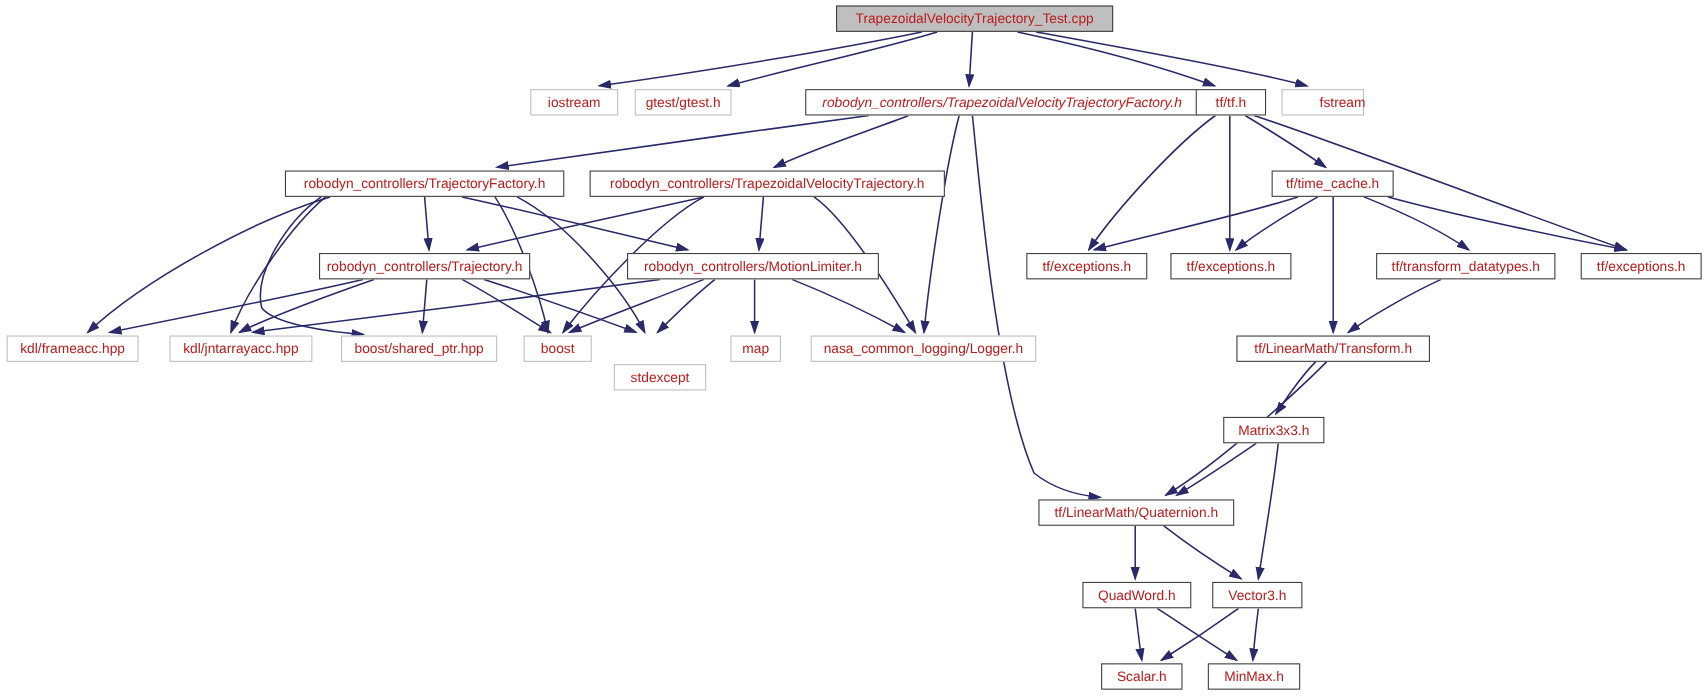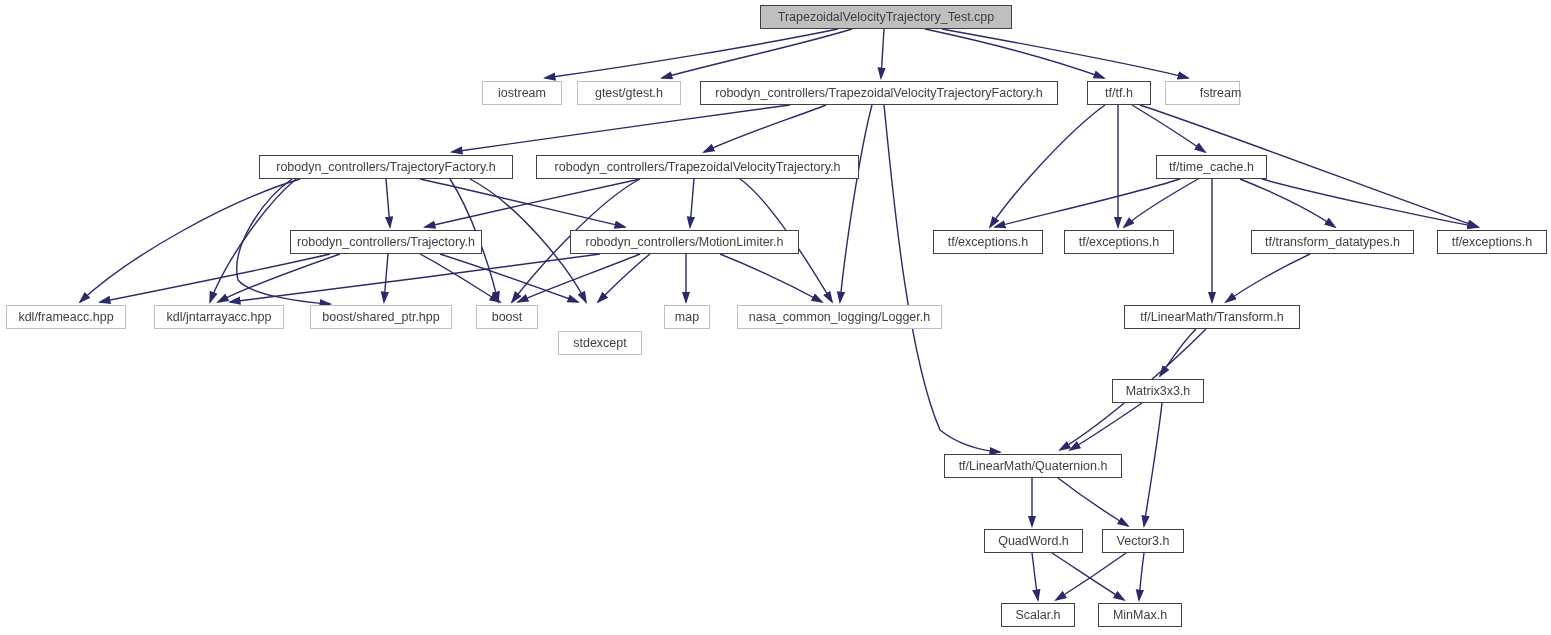--- a/index.html
+++ b/index.html
@@ -10,21 +10,21 @@
   }
   #graph-root{position:relative;width:1551px;height:635px;}
   svg#edges{position:absolute;left:0;top:0;width:1551px;height:635px;}
   .node{
     position:absolute;
     box-sizing:border-box;
     display:flex;align-items:center;justify-content:center;
     background:#ffffff;
     border:1px solid #bfbfbf;
     font-size:12.5px;
-    color:#404040;
+    color:#b91c1c;
     white-space:nowrap;
     line-height:1;
     letter-spacing:0px;
   }
   .node.solid{border:1px solid #404040;}
   .node.root{background:#bfbfbf;border:1px solid #404040;}
   .node .lbl{display:block;padding:0 4px;}
 </style>
 </head>
 <body>
@@ -89,24 +89,24 @@
         <path d="M 1144,553 C 1142,568 1140,588 1139,600" fill="none" stroke="#2a2a6a" stroke-width="1.4" marker-end="url(#arrow)"></path>
       </g>
   </svg>
   <div id="node-layer">
       <div class="node root solid" style="left: 760px; top: 5px; width: 252px; height: 24px;">
         <span class="lbl">TrapezoidalVelocityTrajectory_Test.cpp</span>
       </div>
       <div class="node light" style="left: 482px; top: 81px; width: 80px; height: 24px;">
         <span class="lbl">iostream</span>
       </div>
-      <div class="node light" style="left: 577px; top: 81px; width: 104px; height: 24px;">
+      <div class="node light" style="left: 577px; top: 81px; width: 88px; height: 24px;">
         <span class="lbl">gtest/gtest.h</span>
       </div>
-      <div class="node solid" style="left: 700px; top: 81px; width: 358px; height: 24px;">
+      <div class="node solid" style="left: 732px; top: 81px; width: 358px; height: 24px; font-style: italic;">
         <span class="lbl">robodyn_controllers/TrapezoidalVelocityTrajectoryFactory.h</span>
       </div>
       <div class="node solid" style="left: 1087px; top: 81px; width: 64px; height: 24px;">
         <span class="lbl">tf/tf.h</span>
       </div>
       <div class="node light" style="left: 1165px; top: 81px; width: 75px; height: 24px; padding-left: 36px;">
         <span class="lbl">fstream</span>
       </div>
       <div class="node solid" style="left: 259px; top: 155px; width: 254px; height: 24px;">
         <span class="lbl">robodyn_controllers/TrajectoryFactory.h</span>

